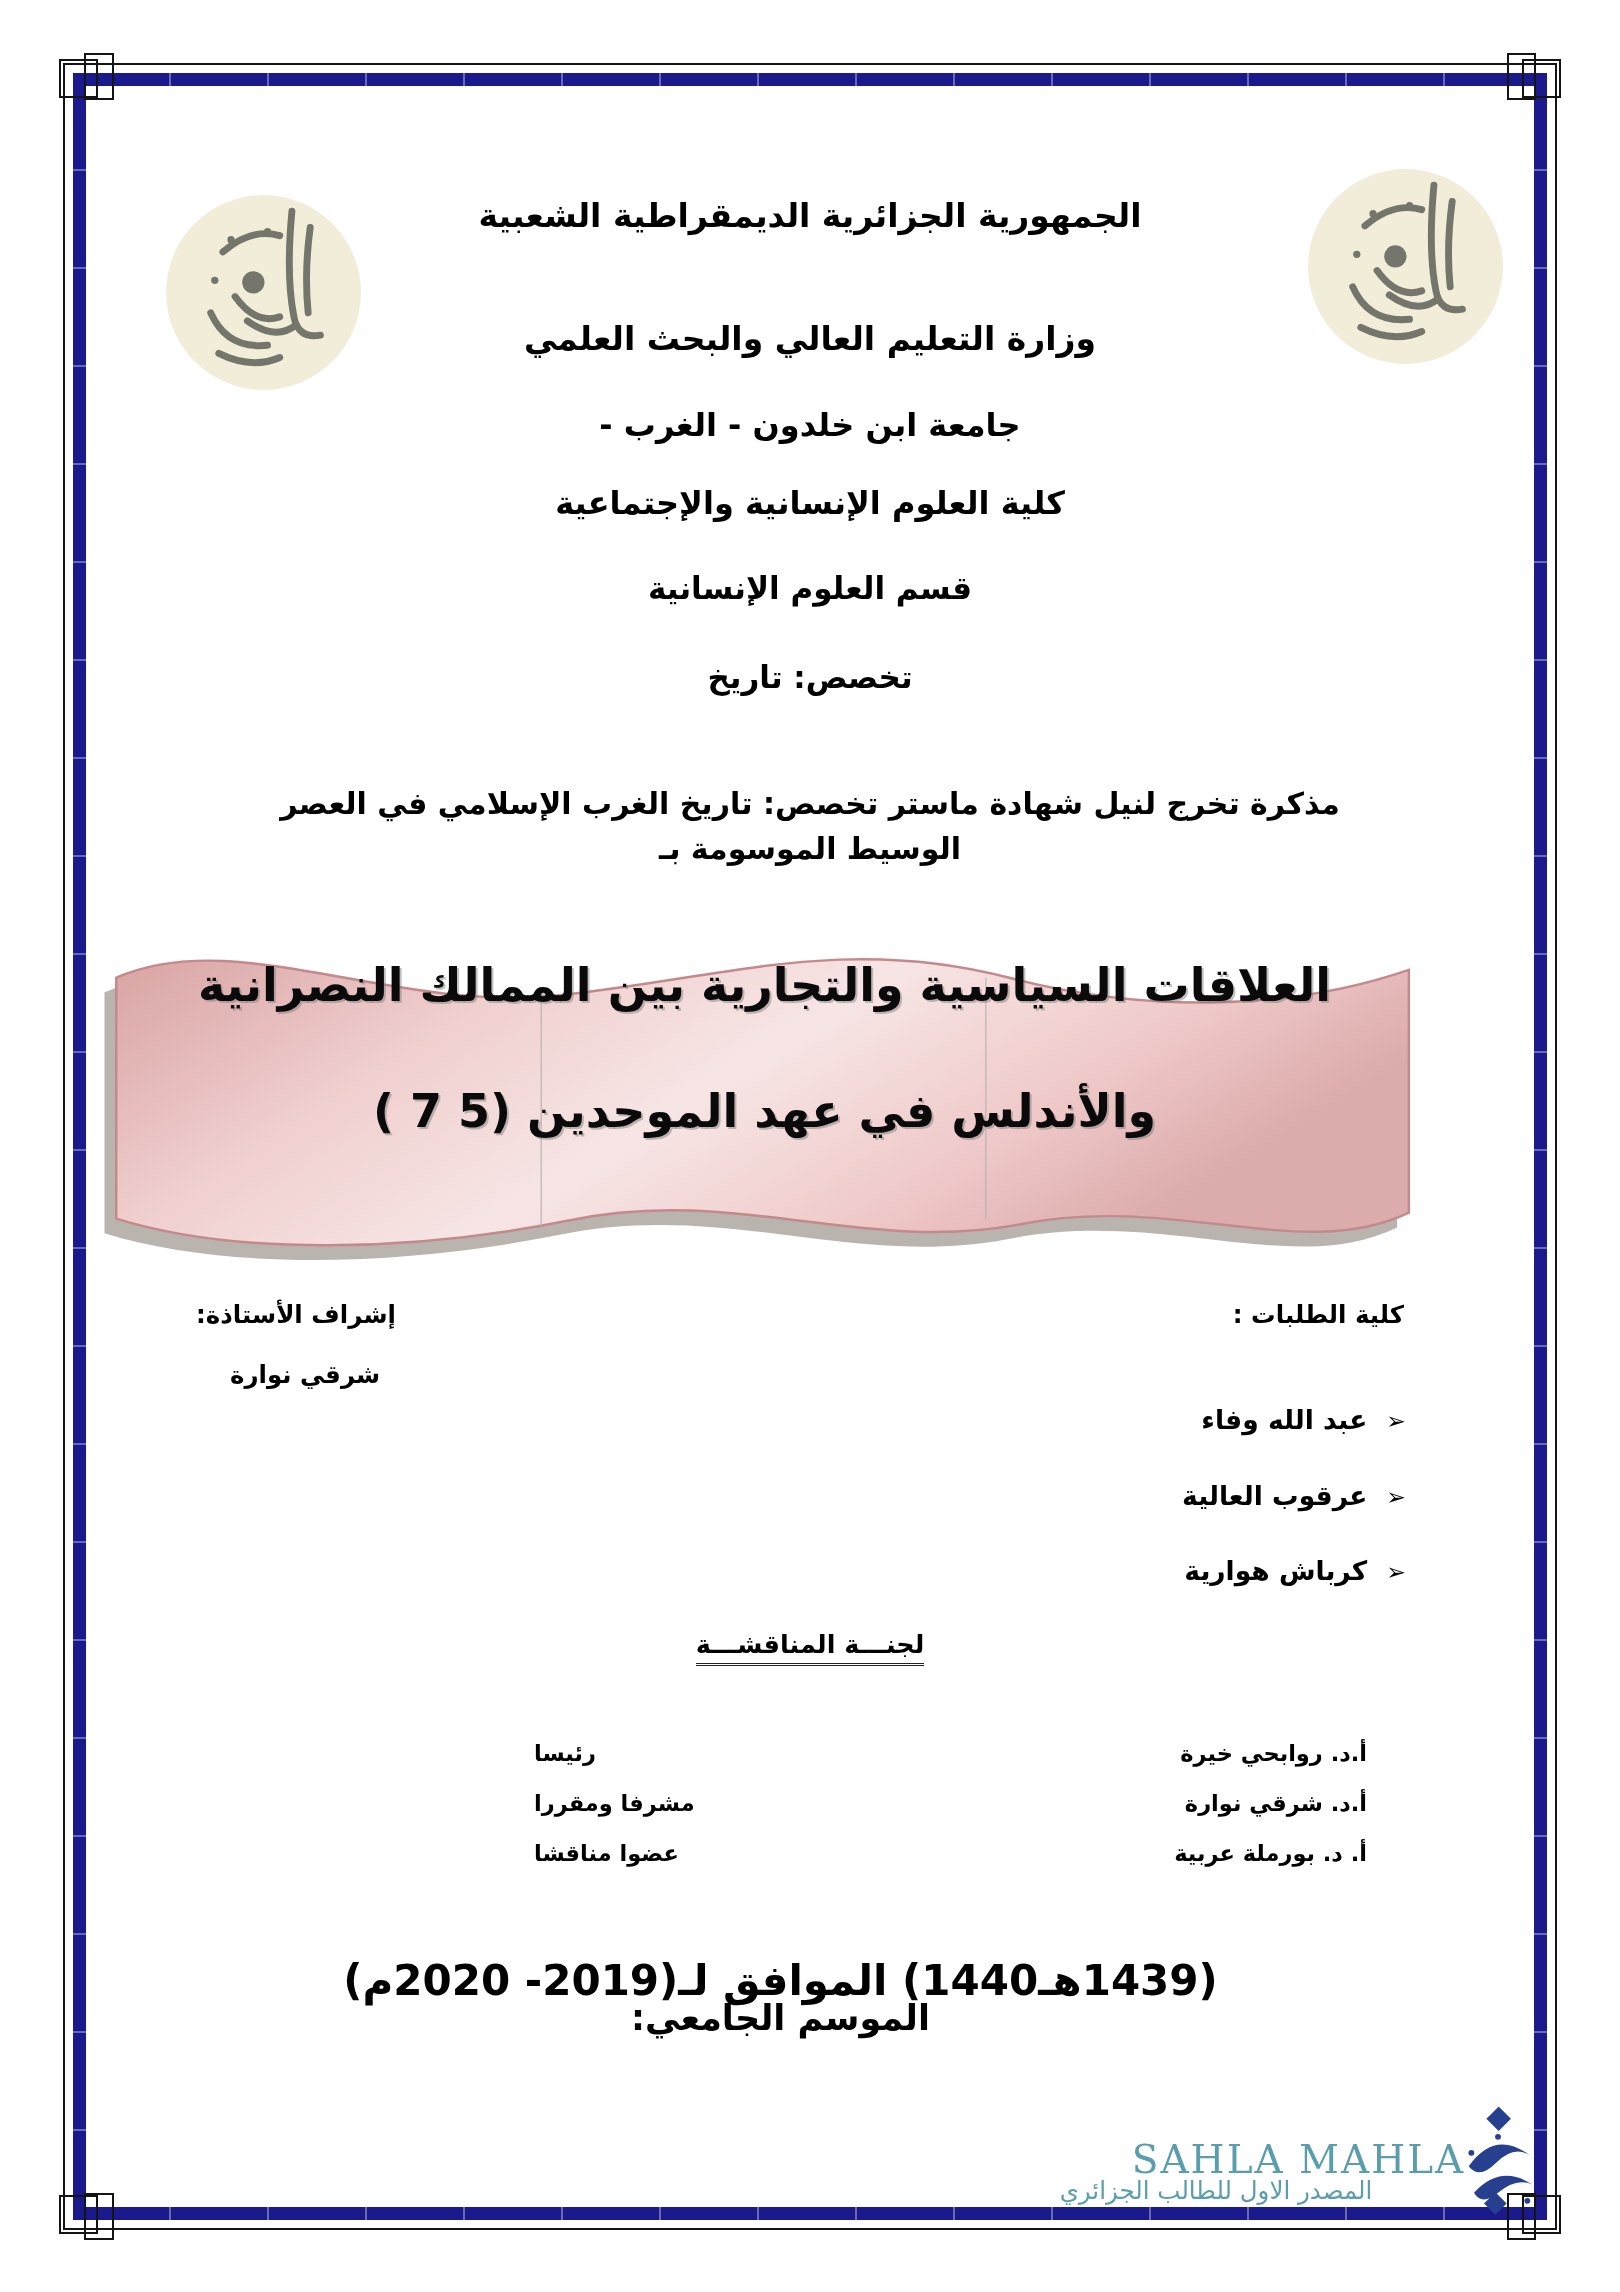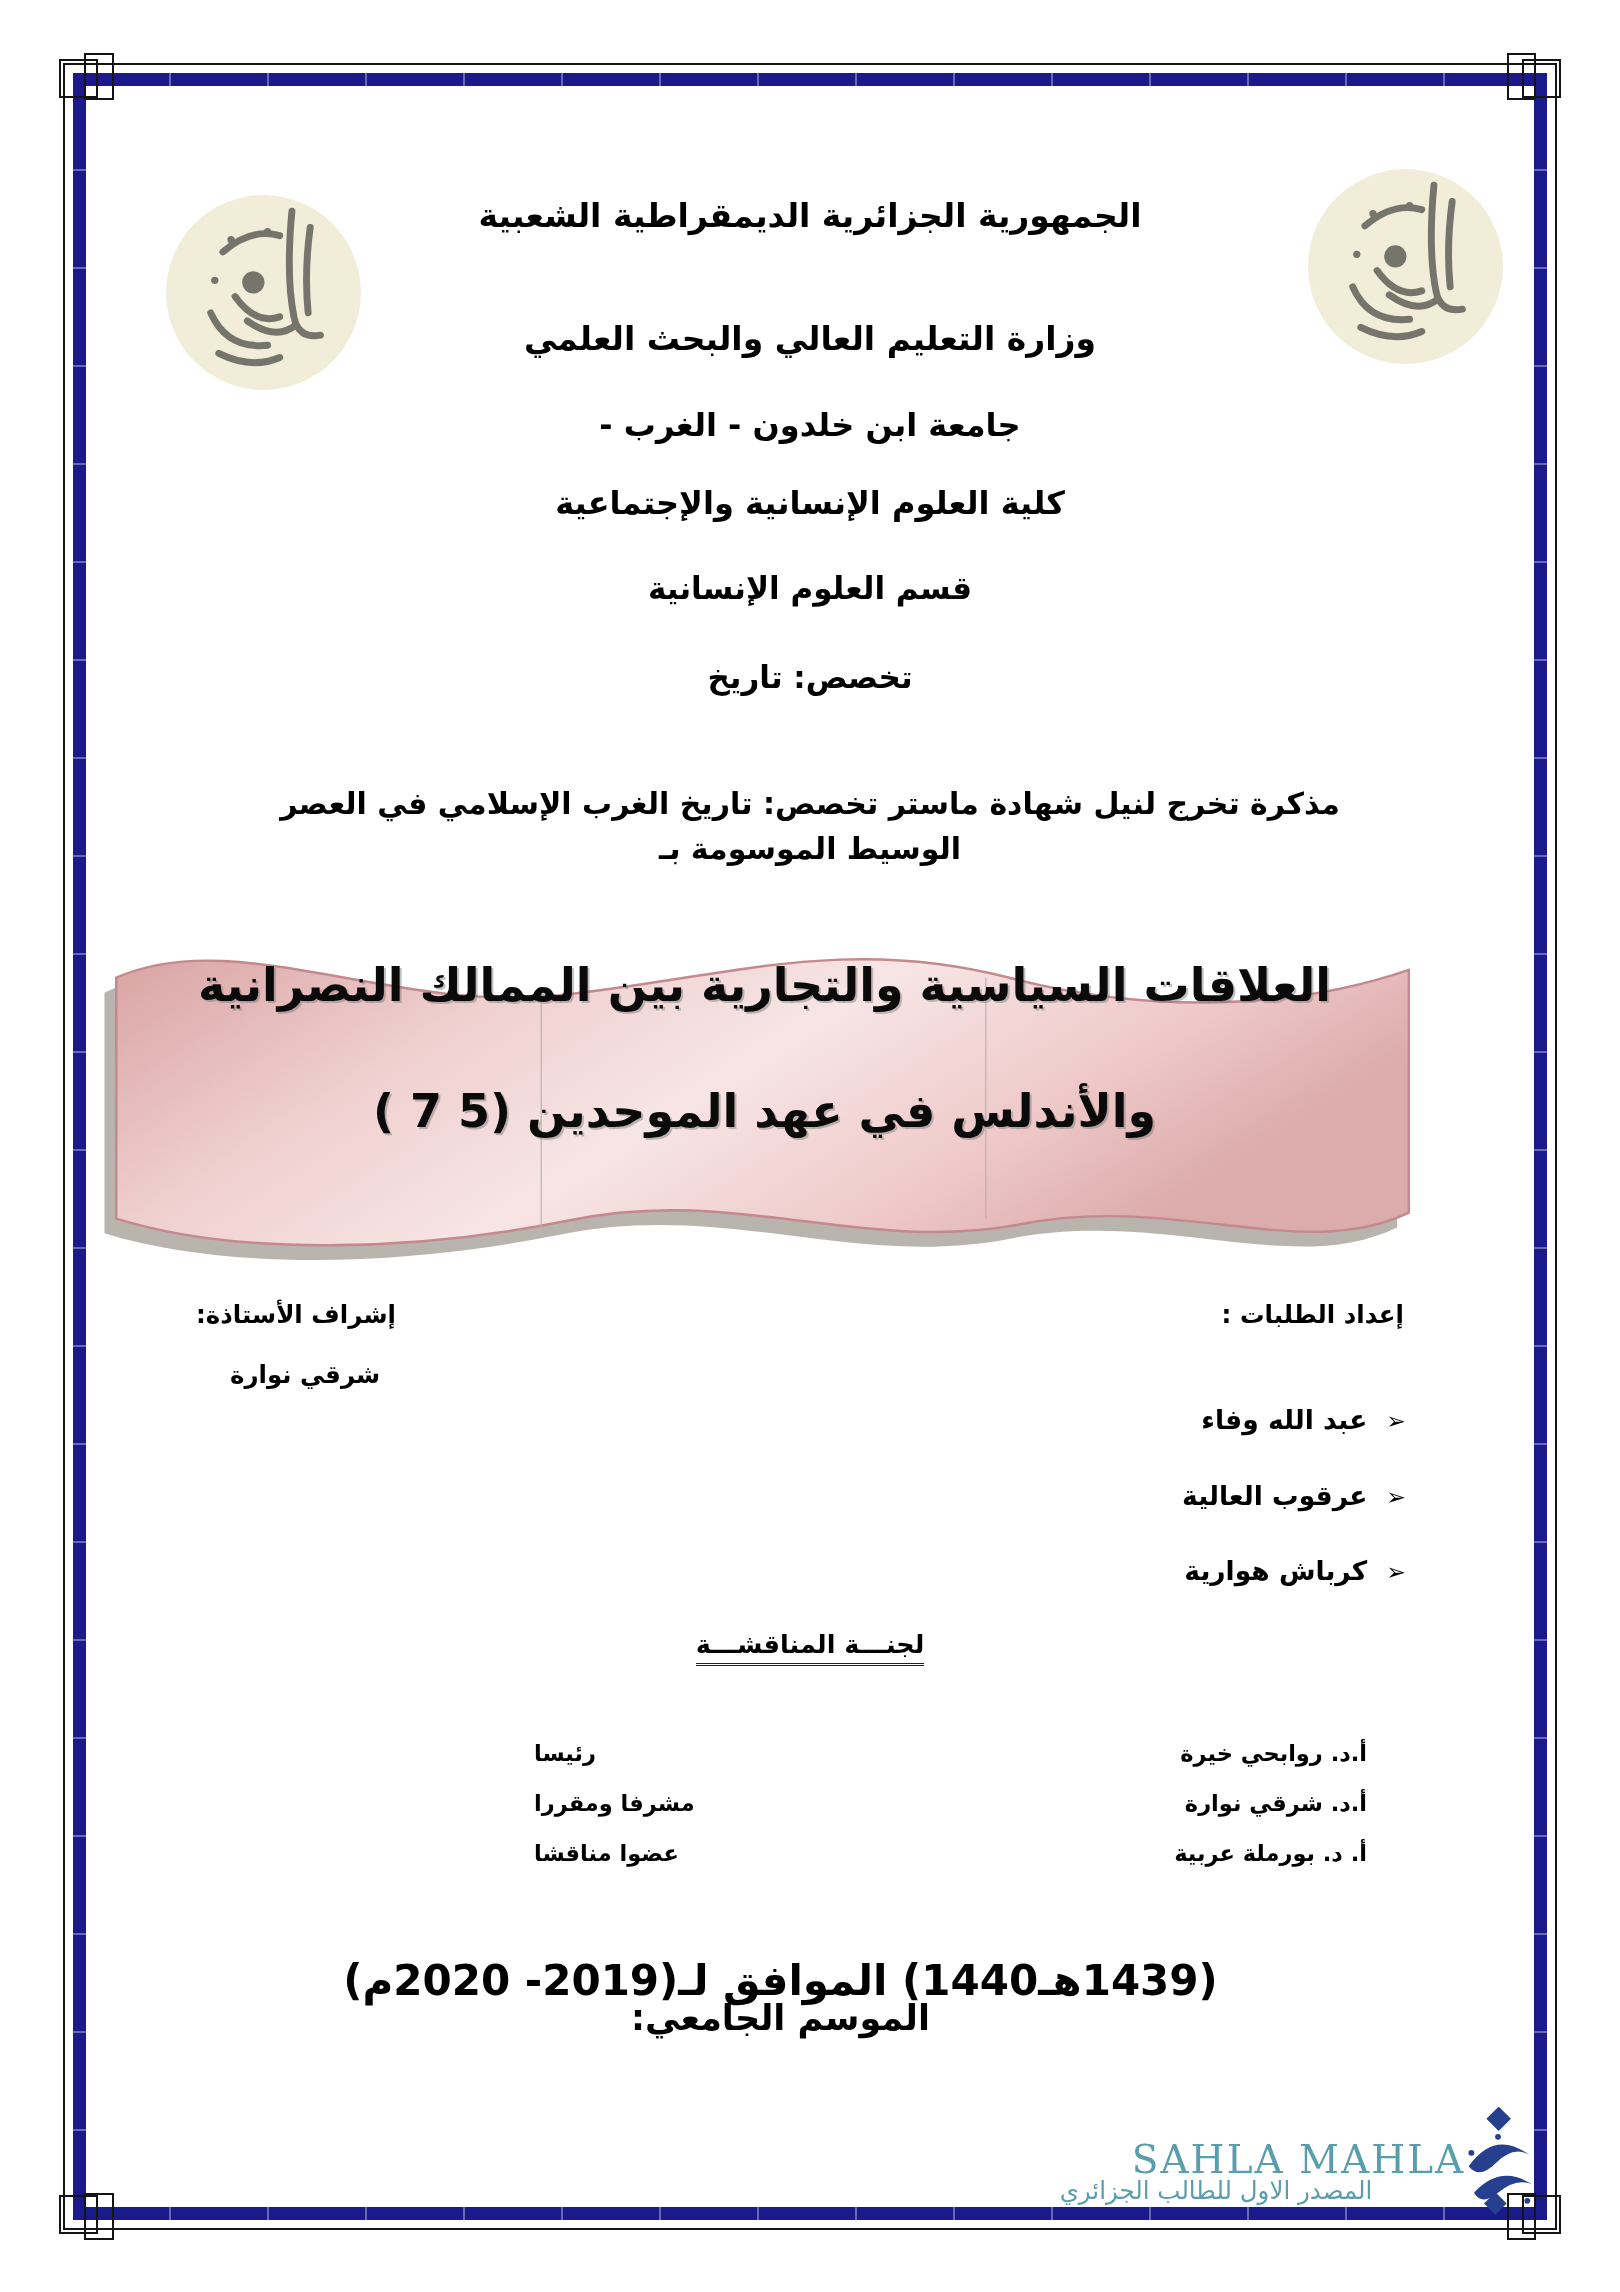--- a/index.html
+++ b/index.html
@@ -149,21 +149,21 @@
     <path d="M18 62 C140 8 300 98 470 80 C640 62 760 18 930 62 C1060 96 1210 98 1338 54
              L1338 302 C1230 354 1100 282 940 314 C780 344 650 274 480 310 C320 342 140 346 18 308 Z" fill="url(#bannerGrad)" stroke="#c4898c" stroke-width="2.5"></path>
 
     <line x1="452" y1="76" x2="452" y2="316" stroke="#b9b2b2" stroke-width="1.5" opacity="0.8"></line>
     <line x1="906" y1="62" x2="906" y2="308" stroke="#b9b2b2" stroke-width="1.5" opacity="0.8"></line>
   </svg>
   <div class="banner-text banner-l1">العلاقات السياسية والتجارية بين الممالك النصرانية</div>
   <div class="banner-text banner-l2">والأندلس في عهد الموحدين (5    7   )</div>
 </div>
 
-<div class="label" style="right:216px;top:1300px;">إعداد الطلبات :</div>
+<div class="label" style="right:216px;top:1300px;">كلية الطلبات :</div>
 
 <div class="student-row" style="top:1404px;">
   <span class="arrow">➢</span>
   <span>عبد الله وفاء</span>
 </div>
 <div class="student-row" style="top:1480px;">
   <span class="arrow">➢</span>
   <span>عرقوب العالية</span>
 </div>
 <div class="student-row" style="top:1555px;">

